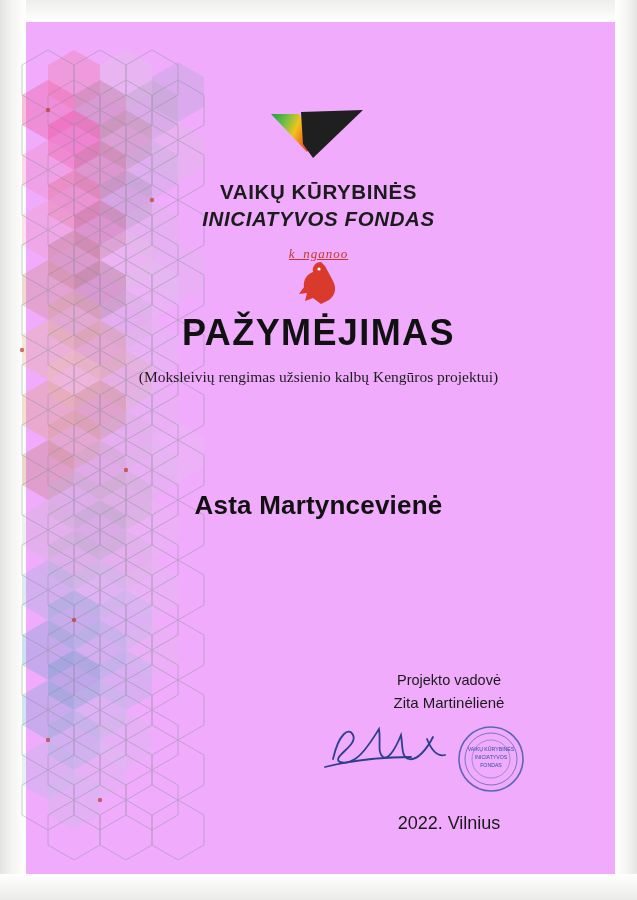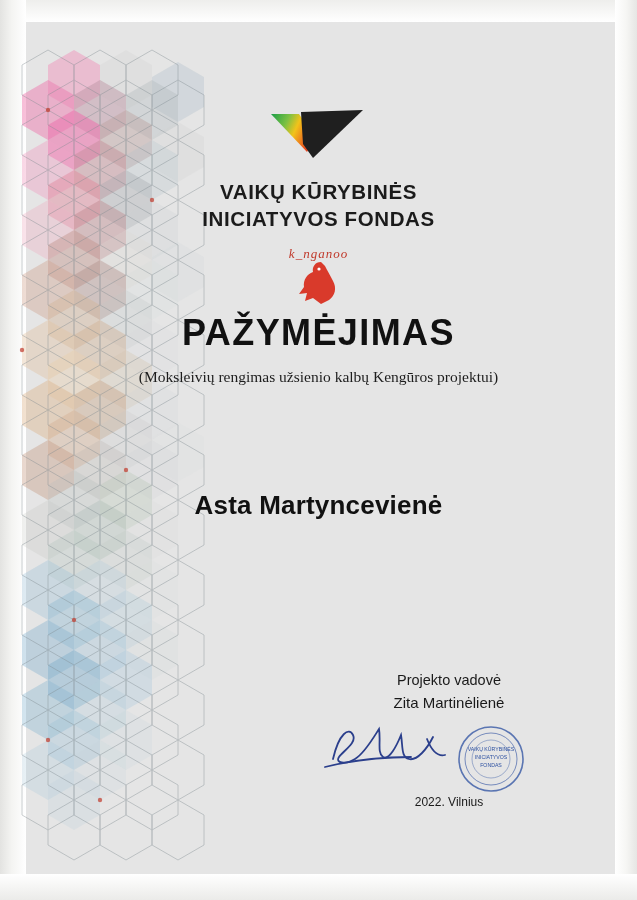--- a/index.html
+++ b/index.html
@@ -11,21 +11,21 @@
     width: 637px;
     height: 900px;
     font-family: "Liberation Sans", sans-serif;
     overflow: hidden;
   }
 
   .page {
     position: relative;
     width: 637px;
     height: 900px;
-    background: #e5e5e5;
+    background: #f0abfc;
     overflow: hidden;
   }
 
   
   .scan-edge-left {
     position: absolute;
     left: 0; top: 0; bottom: 0;
     width: 26px;
     background: linear-gradient(to right, #e3e3e1 0%, #f4f4f2 45%, #ffffff 100%);
     pointer-events: none;
@@ -77,33 +77,34 @@
   }
 
   .org-name {
     margin-top: 14px;
     font-size: 20.5px;
     font-weight: bold;
     letter-spacing: 0.6px;
     color: #1b1b1b;
     line-height: 1.32;
   }
-  .org-name .line2 { display: block; }
+  .org-name .line2 { display: block; font-style: italic; }
 
   .sponsor {
     margin-top: 14px;
     height: 66px;
     position: relative;
   }
   .sponsor-word {
     font-family: "Liberation Serif", serif;
     font-style: italic;
     font-size: 13px;
     color: #c0392b;
     letter-spacing: 1px;
+    text-decoration: underline;
   }
 
   .cert-title {
     font-size: 36px;
     font-weight: bold;
     letter-spacing: 1.4px;
     color: #111111;
   }
 
   .cert-subtitle {
@@ -137,23 +138,23 @@
     margin-top: 6px;
     font-size: 15px;
     color: #1a1a1a;
   }
   .sig-graphic {
     position: relative;
     height: 78px;
     margin-top: 4px;
   }
   .place-date {
-    font-size: 12px;
+    font-size: 18px;
     color: #1a1a1a;
-    margin-top: 2px;
+    margin-top: 20px;
   }
 </style>
 </head>
 <body>
 
 <div class="page">
 
   <div class="scan-edge-top"></div>
   <div class="scan-edge-left"></div>
   <div class="scan-edge-right"></div>

